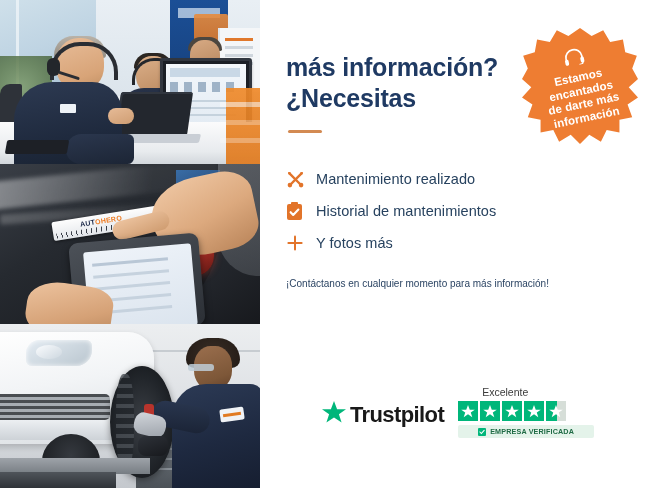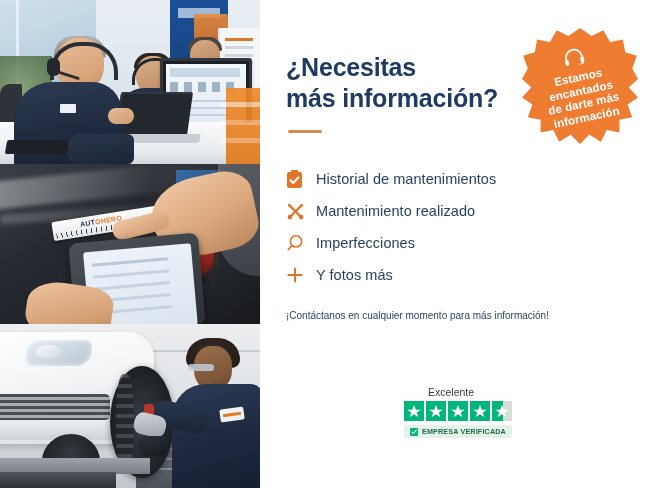--- a/index.html
+++ b/index.html
@@ -298,21 +298,21 @@
   .tp-star{
     width:20px;height:20px;
     background:#00b67a;
     display:flex;align-items:center;justify-content:center;
   }
   .tp-star.half{background:linear-gradient(90deg,#00b67a 55%,#d6ded8 55%);}
   .tp-verified{
     margin-top:4px;
     background:#e4f3ea;
     border-radius:2px;
-    padding:2px 6px;
+    padding:2px 20px;
     display:flex;align-items:center;gap:4px;
   }
   .tp-vbox{
     width:8px;height:8px;background:#00b67a;border-radius:1px;
     display:flex;align-items:center;justify-content:center;
   }
   .tp-vtext{
     font-size:7.2px;font-weight:bold;color:#1f6b45;letter-spacing:.15px;
   }
 </style>
@@ -420,22 +420,22 @@
         <div class="p3-glove"></div>
         <div class="p3-glove2"></div>
       </div>
     </div>
 
   </div>
 
   <div class="content">
 
     <h1 class="heading">
+      <span>más información?</span>
       <span>¿Necesitas</span>
-      <span>más información?</span>
     </h1>
     <div class="divider"></div>
 
     <div class="badge">
       <div class="badge-blob"></div>
       <div class="badge-inner">
         <span class="badge-ico">
           <svg width="22" height="18" viewBox="0 0 22 18" fill="none">
             <path d="M3 12V9.5C3 5.36 6.58 2 11 2s8 3.36 8 7.5V12" stroke="#fff" stroke-width="1.7" stroke-linecap="round"></path>
             <rect x="1.4" y="10.6" width="3.6" height="6" rx="1.6" fill="#fff"></rect>
@@ -447,54 +447,45 @@
         <div class="badge-text">encantados</div>
         <div class="badge-text">de darte más</div>
         <div class="badge-text">información</div>
       </div>
     </div>
 
     <ul class="features">
 
       <li class="feature">
         <span class="feature-ico">
-          <svg width="17" height="19" viewBox="0 0 17 19">
-            <rect x="1" y="2" width="15" height="16" rx="2" fill="#e2742a"></rect>
-            <rect x="5" y="0" width="7" height="3.4" rx="1" fill="#e2742a"></rect>
-            <path d="M4.6 10.2l2.6 2.8 5.2-5.4" stroke="#fff" stroke-width="2.1" fill="none" stroke-linecap="round" stroke-linejoin="round"></path>
-          </svg>
-        </span>
-        <span class="feature-label">Historial de mantenimientos</span>
-      </li>
-
-      <li class="feature">
-        <span class="feature-ico">
           <svg width="19" height="19" viewBox="0 0 19 19">
             <g stroke="#e2742a" stroke-width="2.4" stroke-linecap="round">
               <path d="M3.2 3.2L15 15"></path>
               <path d="M15.8 3.2L4 15"></path>
             </g>
             <path d="M2.2 2.2l2.6.3.4 2.5-2.5-.4z" fill="#e2742a"></path>
             <path d="M16.8 2.2l-2.6.3-.4 2.5 2.5-.4z" fill="#e2742a"></path>
             <circle cx="15.1" cy="15.1" r="2.3" fill="#e2742a"></circle>
             <circle cx="3.9" cy="15.1" r="2.3" fill="#e2742a"></circle>
           </svg>
         </span>
         <span class="feature-label">Mantenimiento realizado</span>
       </li>
 
       <li class="feature">
         <span class="feature-ico">
-          <svg width="18" height="18" viewBox="0 0 18 18" fill="none">
-            <circle cx="10" cy="7.4" r="5.6" stroke="#e2742a" stroke-width="1.6"></circle>
-            <path d="M5.9 11.6L2.2 15.6" stroke="#e2742a" stroke-width="1.6" stroke-linecap="round"></path>
+          <svg width="17" height="19" viewBox="0 0 17 19">
+            <rect x="1" y="2" width="15" height="16" rx="2" fill="#e2742a"></rect>
+            <rect x="5" y="0" width="7" height="3.4" rx="1" fill="#e2742a"></rect>
+            <path d="M4.6 10.2l2.6 2.8 5.2-5.4" stroke="#fff" stroke-width="2.1" fill="none" stroke-linecap="round" stroke-linejoin="round"></path>
           </svg>
         </span>
-        <span class="feature-label">Imperfecciones</span>
+        <span class="feature-label">Historial de mantenimientos</span>
       </li>
+
 
 
       <li class="feature">
         <span class="feature-ico">
           <svg width="18" height="18" viewBox="0 0 18 18">
             <g stroke="#e2742a" stroke-width="2" stroke-linecap="round">
               <path d="M9 2.4v13.2"></path>
                 <path d="M2.4 9h13.2"></path>
             </g>
           </svg>
@@ -502,20 +493,28 @@
         <span class="feature-label">Y fotos más</span>
       </li>
 
     </ul>
 
     <div class="contact">
       <div>¡Contáctanos en cualquier momento para más información!</div>
     </div>
 
     <div class="trust">
+      <div class="tp-logo">
+        <span>
+          <svg width="24" height="23" viewBox="0 0 24 23">
+            <path d="M12 0l3.1 8.2H24l-7.1 5.1 2.7 8.3L12 16.5 4.4 21.6l2.7-8.3L0 8.2h8.9z" fill="#00b67a"></path>
+          </svg>
+        </span>
+        <span class="tp-name">Trustpilot</span>
+      </div>
       <div class="tp-right">
         <div class="tp-excelente">Excelente</div>
         <div class="tp-stars">
           <span class="tp-star">
             <svg width="14" height="13" viewBox="0 0 24 23">
                 <path d="M12 0l3.1 8.2H24l-7.1 5.1 2.7 8.3L12 16.5 4.4 21.6l2.7-8.3L0 8.2h8.9z" fill="#fff"></path>
               </svg>
           </span>
           <span class="tp-star">
             <svg width="14" height="13" viewBox="0 0 24 23">

